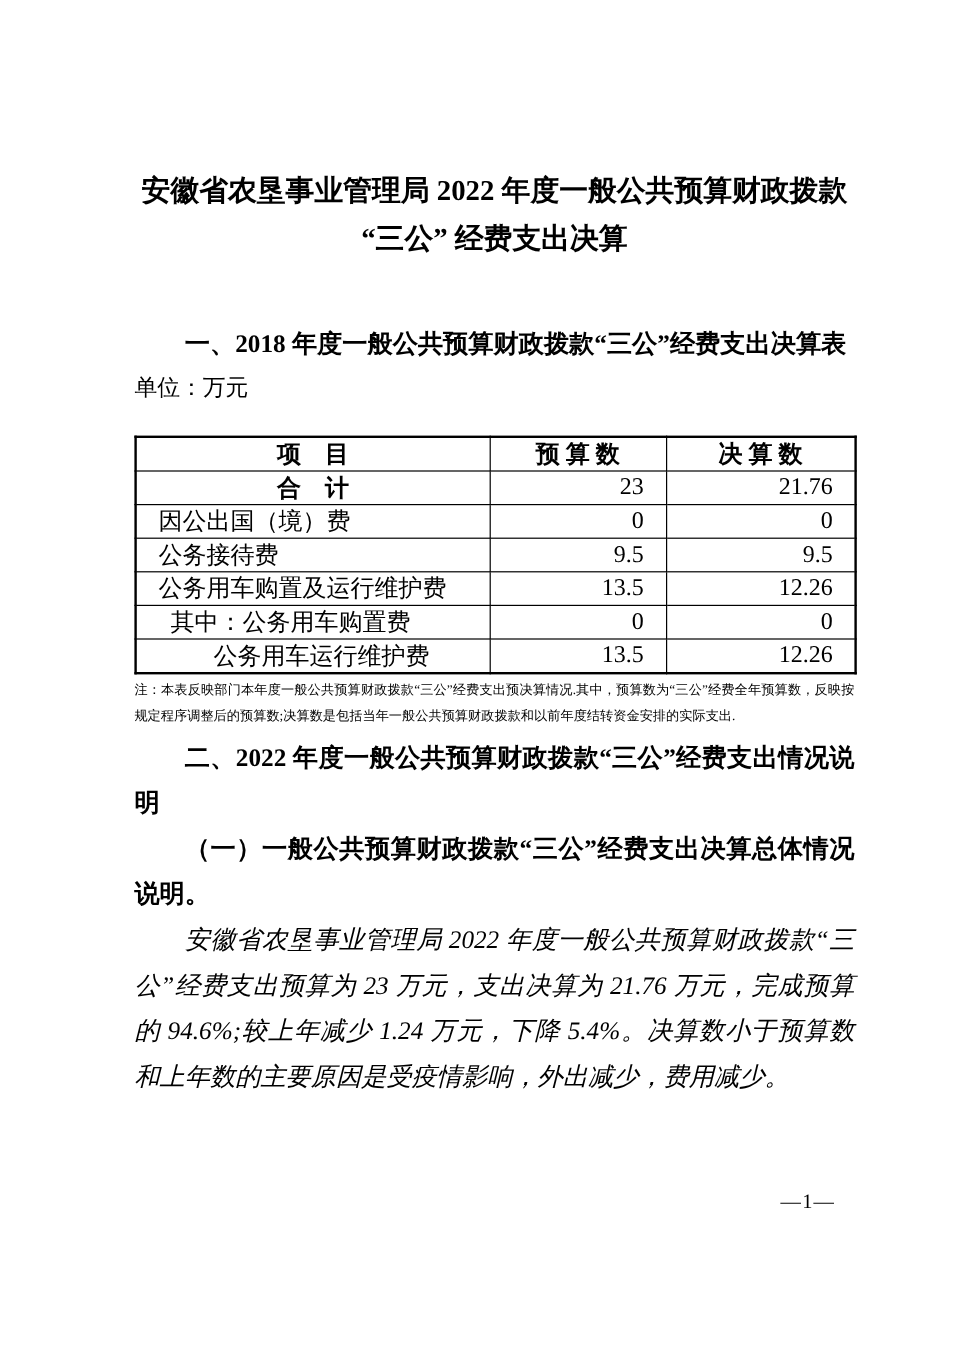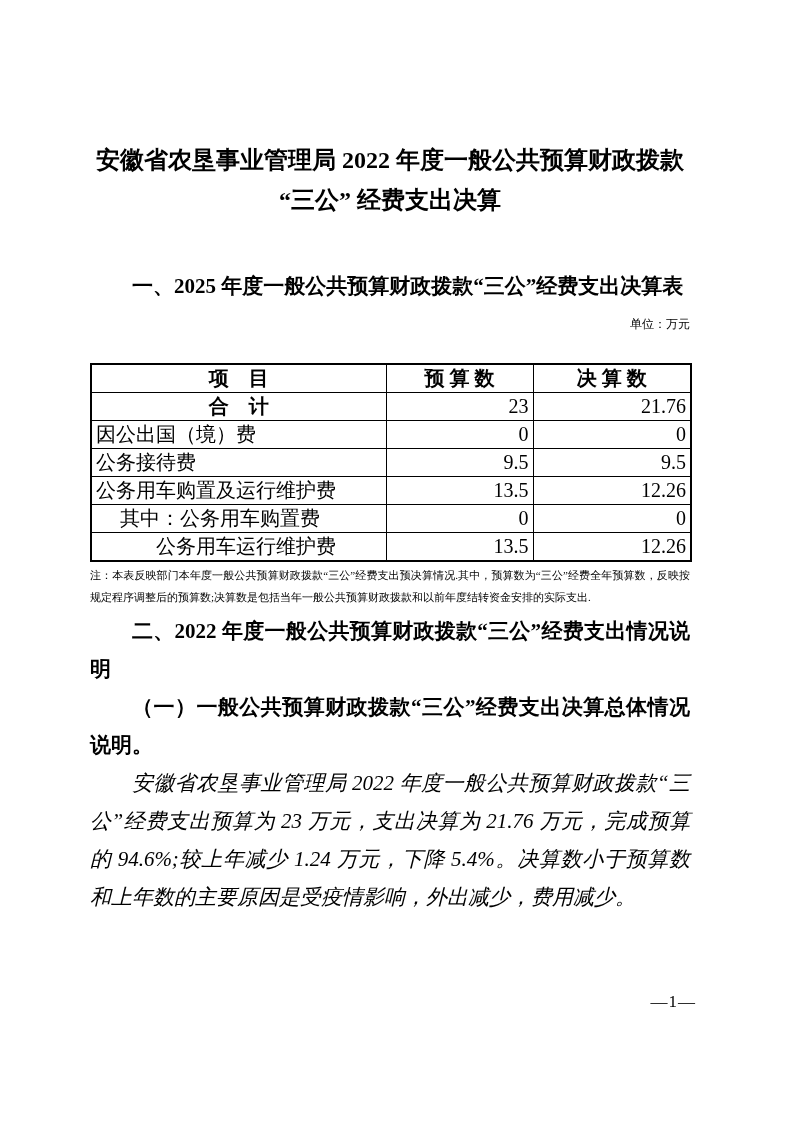--- a/index.html
+++ b/index.html
@@ -3,46 +3,46 @@
 <meta charset="utf-8">
 <style>
   html, body { margin:0; padding:0; }
   body {
     width:794px; height:1123px;
     background:#ffffff; color:#000000;
     font-family:"Liberation Serif", serif;
     position:relative; overflow:hidden;
   }
   .page {
-    position:absolute; left:90px; top:0;
+    position:absolute; left:112px; top:0;
     width:600px;
   }
   .doc-title {
     margin:140px 0 0 0;
     font-size:24px; font-weight:bold;
     text-align:center; line-height:40px;
   }
   .h2 {
     margin:0; font-size:21px; font-weight:bold;
     line-height:38px; text-indent:2em; text-align:justify;
   }
   .sec1 { margin-top:47px; }
   .unit-line {
-    margin:4px 0 0 0; font-size:12px; line-height:30px;
-    text-align:right; font-weight:normal;
+    margin:4px 0 0 0; font-size:19px; line-height:30px;
+    text-align:left; font-weight:normal;
   }
   table.sangong {
     width:600px; border-collapse:collapse; margin-top:24px;
     font-size:20px; border:2.5px solid #000; table-layout:fixed;
   }
   table.sangong col.c1 { width:295px; }
   table.sangong col.c2 { width:147px; }
   table.sangong col.c3 { width:158px; }
   table.sangong th, table.sangong td {
-    border:1.6px solid #000; height:27px; padding:0 4px;
+    border:1.6px solid #000; height:27px; padding:0 18px;
     overflow:hidden; white-space:nowrap;
   }
   table.sangong th { font-weight:bold; text-align:center; }
   td.num { text-align:right;margin-top:33px; }
   td.label { text-align:left; padding-left:6px; }
   tr.total td.label { text-align:center; font-weight:bold; }
   td.label.ind-1 { padding-left:28px; }
   td.label.ind-3 { padding-left:64px; }
   .note {
     margin:3px 0 0 0; font-size:11px; line-height:21.5px;
@@ -61,21 +61,21 @@
 </head>
 <body>
 
 <div class="page">
 
   <h1 class="doc-title">
     <span>安徽省农垦事业管理局 2022 年度一般公共预算财政拨款</span><br>
     <span>“三公” 经费支出决算</span>
   </h1>
 
-  <p class="h2 sec1">一、2025 年度一般公共预算财政拨款“三公”经费支出决算表</p>
+  <p class="h2 sec1">一、2018 年度一般公共预算财政拨款“三公”经费支出决算表</p>
 
   <p class="unit-line">单位：万元</p>
 
   <table class="sangong">
     <colgroup>
         <col class="c1">
         <col class="c2">
         <col class="c3">
       </colgroup>
     <thead>

